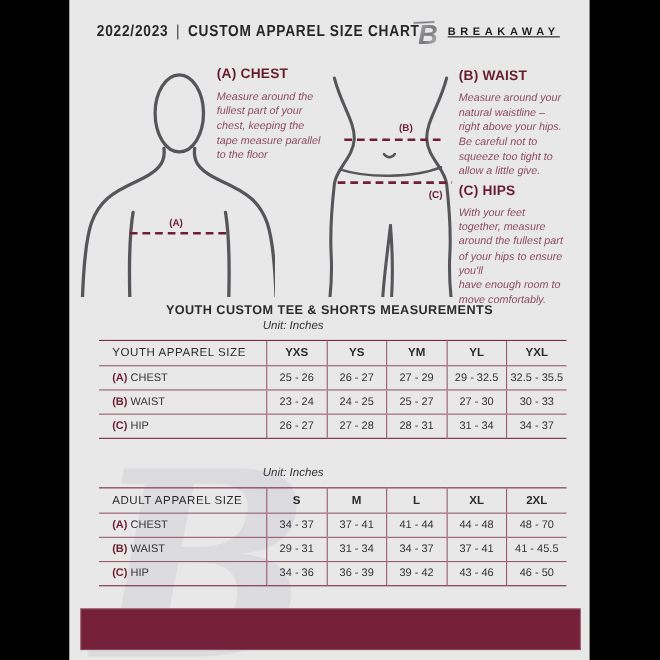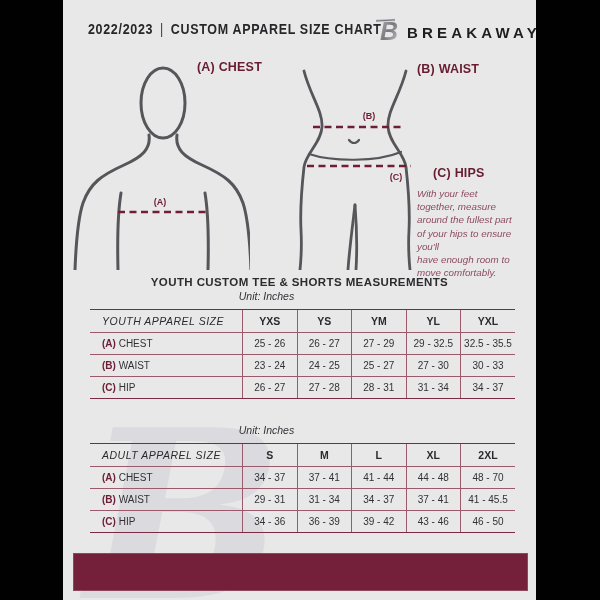--- a/index.html
+++ b/index.html
@@ -6,41 +6,41 @@
   .stage{position:relative;width:600px;height:600px;background:#010101;overflow:hidden;
          font-family:"Liberation Sans",sans-serif;}
   .content{position:absolute;left:63px;top:0;width:473px;height:600px;background:#e8e8e9;overflow:hidden;}
   .abs{position:absolute;}
 
   
   .masthead-title{left:25px;top:21px;white-space:nowrap;font-weight:700;font-size:14.5px;
       letter-spacing:.8px;color:#27272a;transform:scaleX(.86);transform-origin:left center;}
   .masthead-sep{margin:0 8px;font-weight:400;color:#3a3a3d;}
   .logo-icon{left:311px;top:14px;}
-  .brand-wordmark{left:344px;top:24px;font-size:15px;font-weight:700;letter-spacing:4.2px;color:#1e1e21;white-space:nowrap;}
+  .brand-wordmark{left:344px;top:24px;font-size:10px;font-weight:700;letter-spacing:4.2px;color:#1e1e21;white-space:nowrap;text-decoration:underline;}
 
   
   .guide-h{font-size:12.5px;font-weight:800;color:#681c31;letter-spacing:.2px;white-space:nowrap;}
   .guide-p{font-style:italic;font-size:9.8px;line-height:13.2px;color:#8d4b61;white-space:pre-line;font-weight:500;}
 
   
   .section-title{left:0;width:473px;text-align:center;font-weight:700;font-size:11.5px;
       color:#2c2c2e;letter-spacing:.4px;}
   .unit-label{left:0;width:407px;text-align:center;font-style:italic;font-size:10.5px;color:#323236;}
 
   
   .size-table{position:absolute;left:27px;width:425px;border-collapse:collapse;table-layout:fixed;
       font-size:10px;color:#323235;}
   .size-table th,.size-table td{padding:0;height:21px;text-align:center;
       border-bottom:1px solid #9a5a6c;font-weight:400;}
   .size-table thead th{border-top:1.6px solid #7b2a43;height:22px;font-weight:700;font-size:10.5px;color:#2b2b2e;}
   .size-table tbody tr:last-child td{border-bottom:1.6px solid #7b2a43;}
   .size-table td+td,.size-table th+th{border-left:1px solid #9a5a6c;margin-left:20px;}
   .col-label{width:140px;text-align:left !important;padding-left:12px !important;}
-  th.col-label{font-weight:400 !important;font-size:10px;letter-spacing:.5px;font-style:italic;}
+  th.col-label{font-weight:400 !important;font-size:10px;letter-spacing:.5px;}
   .pfx{color:#6b1d33;font-weight:700;}
 
   .watermark{left:22px;top:398px;font-family:"DejaVu Serif",serif;font-style:italic;font-weight:700;
       font-size:235px;line-height:1;color:#d2d2d7;opacity:.55;z-index:0;}
   .layer{z-index:1;}
   .footer-bar{left:10px;top:553px;width:455px;height:38px;background:#75203b;
       box-shadow:inset 0 0 0 1px rgba(255,255,255,.18);z-index:2;}
 
   svg text{font-family:"Liberation Sans",sans-serif;}
 </style>
@@ -94,24 +94,35 @@
         <path d="M 70,150 C 67,175 64,198 63,215"></path>
         <path d="M 70,150 C 72,175 72,198 71,215"></path>
       </g>
       <path d="M 28,72 L 116,72" stroke="#6f1e36" stroke-width="2.4" stroke-dasharray="7 4.5" fill="none"></path>
       <path d="M 22,111 L 126,111" stroke="#6f1e36" stroke-width="2.4" stroke-dasharray="7 4.5" fill="none"></path>
       <text x="84" y="64" text-anchor="middle" font-size="9" font-weight="bold" fill="#6b1d33">(B)</text>
       <text x="111" y="125" text-anchor="middle" font-size="9" font-weight="bold" fill="#6b1d33">(C)</text>
     </svg>
 
     <div class="abs guide-h layer" style="left:134px;top:60px;">(A) CHEST</div>
+    <div class="abs guide-p layer" style="left:134px;top:82px;width:115px;">Measure around the
+fullest part of your
+chest, keeping the
+tape measure parallel
+to the floor</div>
 
     <div class="abs guide-h layer" style="left:354px;top:62px;">(B) WAIST</div>
-
-    <div class="abs guide-h layer" style="left:370px;top:166px;">(C) HIPS</div>
+    <div class="abs guide-p layer" style="left:354px;top:83px;width:118px;">Measure around your
+natural waistline –
+right above your hips.
+Be careful not to
+squeeze too tight to
+allow a little give.</div>
+
+    <div class="abs guide-h layer" style="left:354px;top:166px;">(C) HIPS</div>
     <div class="abs section-title layer" style="top:276px;">YOUTH CUSTOM TEE &amp; SHORTS MEASUREMENTS</div>
 
     <div class="abs guide-p layer" style="left:354px;top:187px;width:122px;">With your feet
 together, measure
 around the fullest part
 of your hips to ensure
 you'll
 have enough room to
 move comfortably.</div>
     <div class="abs unit-label layer" style="top:290px;">Unit: Inches</div>

